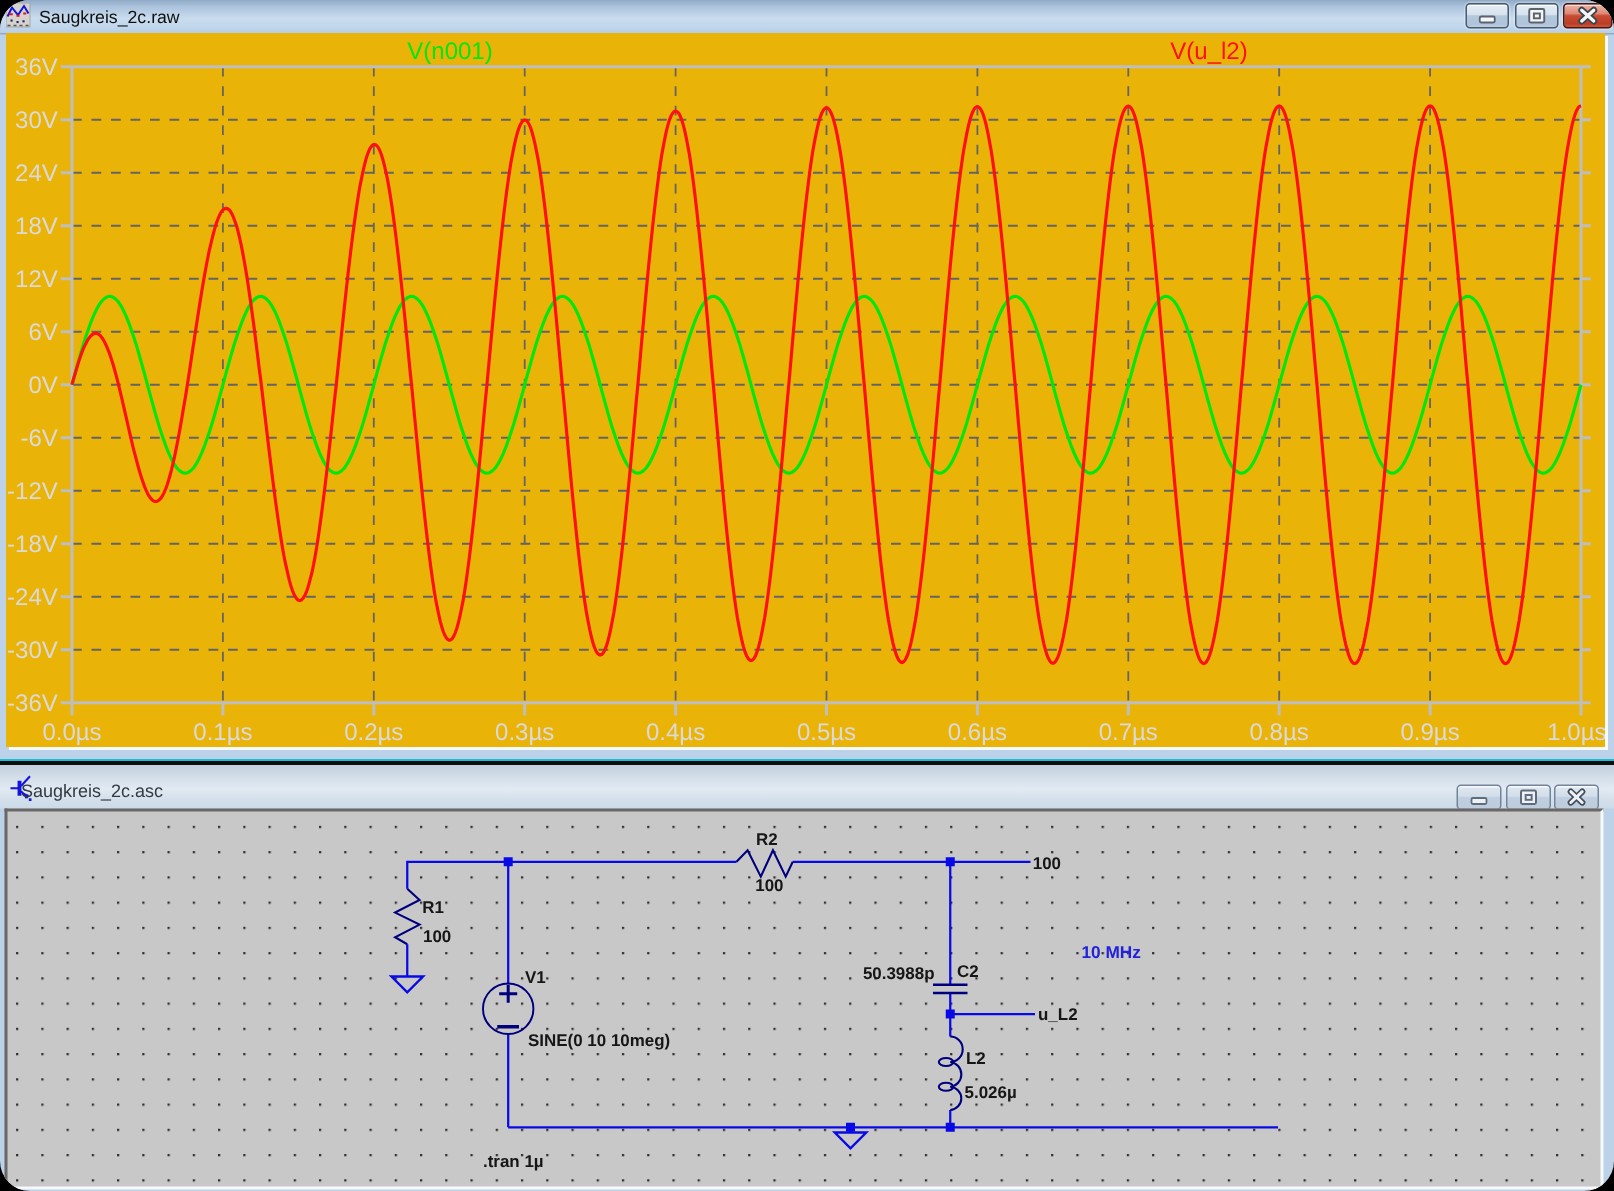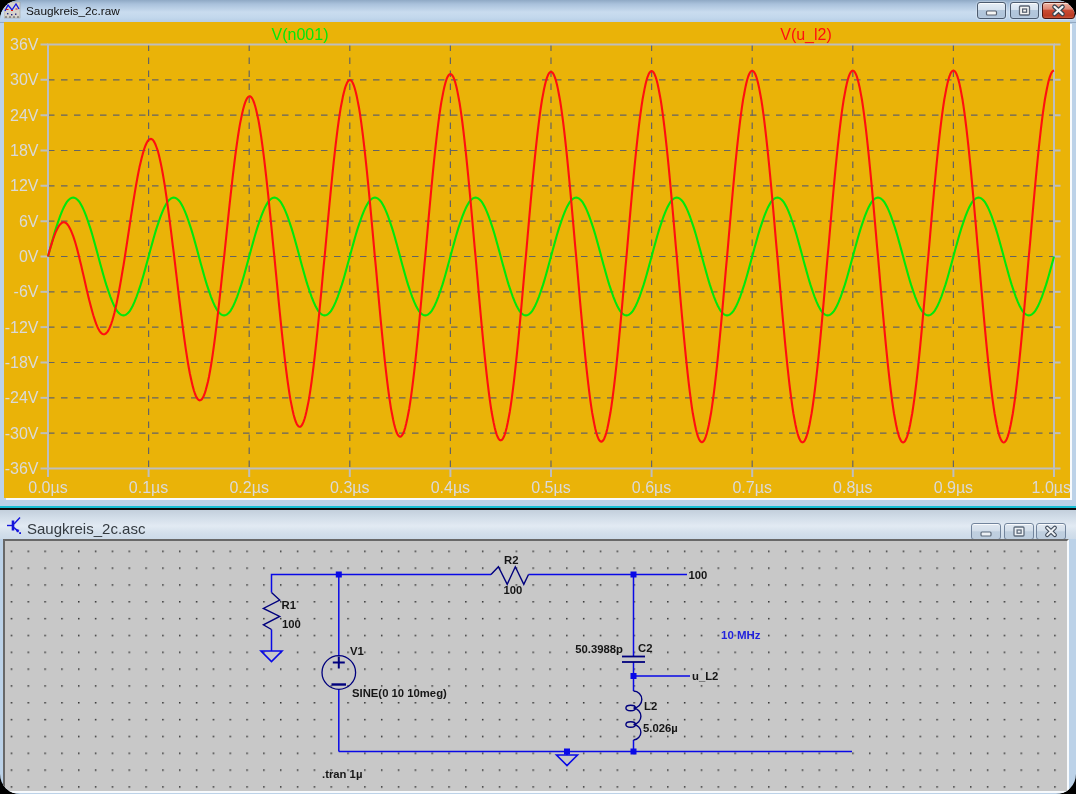--- a/index.html
+++ b/index.html
@@ -24,21 +24,21 @@
          box-shadow:inset 0 1px 0 rgba(255,255,255,.8);}
   .plot-area{position:absolute;left:4px;top:22px;width:1066px;height:476px;background:#eab308;
              box-shadow:2px 2px 0 0 #F7FAFD;}
   .plot-area svg{position:absolute;left:0;top:0;}
   
   .win-schem{top:506px;height:288px;background:#BCD2E8;}
   .frame-top{position:absolute;left:0;top:0;width:1076px;height:4px;
              background:linear-gradient(180deg,#19BFD4 0%,#19BFD4 38%,#0B0B0B 39%,#101010 100%);}
   .tb-inactive{top:4px;height:29px;background:linear-gradient(180deg,#C3CFDC 0%,#D4DfEA 30%,#E2EAF3 55%,#D3DFEB 80%,#CCDAE8 100%);}
   .ticon2{position:absolute;left:6px;top:6px;width:16px;height:18px;}
-  .ttext2{position:absolute;left:27px;top:9.5px;font-size:15px;color:#333A40;text-align:center;}
+  .ttext2{position:absolute;left:14px;top:9.5px;font-size:12px;color:#333A40;text-align:center;}
   .schem-area{position:absolute;left:3px;top:33px;width:1062px;height:250px;background:#C8C8C8;
               border-top:2px solid #686868;border-left:2px solid #686868;border-right:2px solid #F7FAFD;border-bottom:2px solid #F7FAFD;}
   .schem-area svg{position:absolute;left:0;top:0;}
   text{user-select:none;}
 </style>
 </head>
 <body>
 
 <div class="screen">
 

